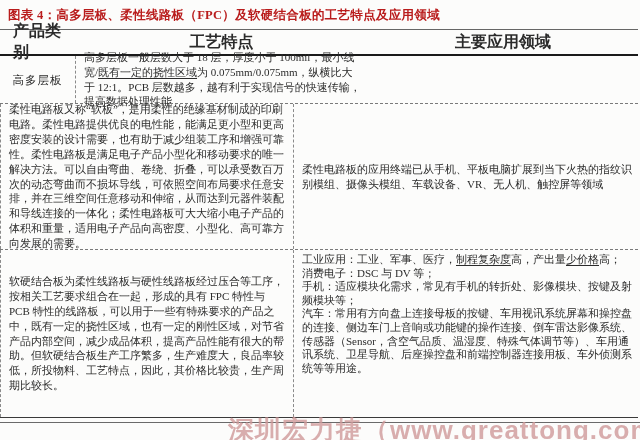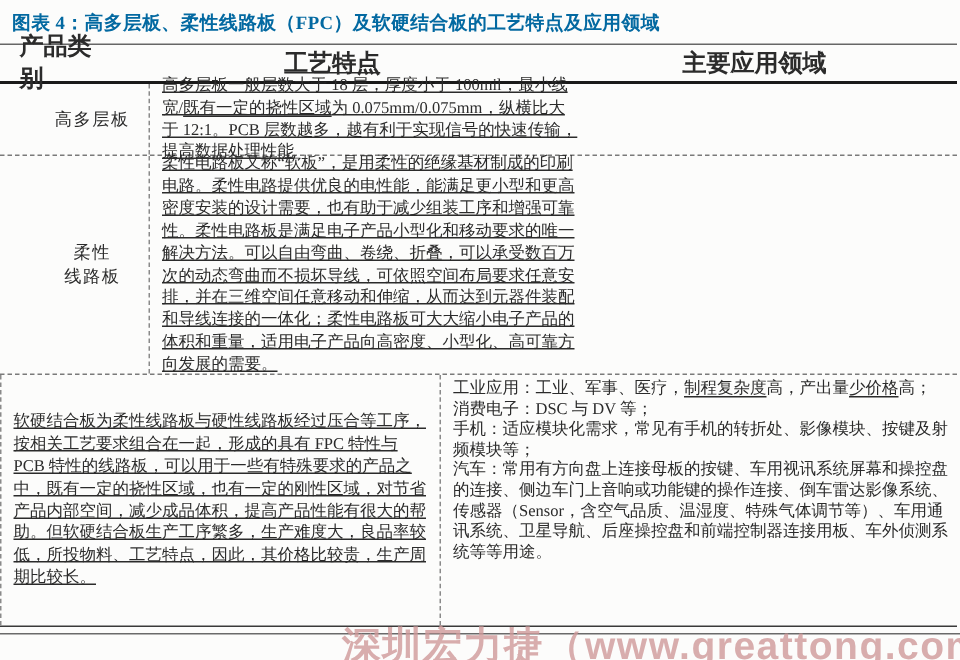--- a/index.html
+++ b/index.html
@@ -4,29 +4,29 @@
 <style>
   html,body{margin:0;padding:0;}
   body{
     width:640px;height:440px;overflow:hidden;position:relative;
     background:#fcfcfb;color:#2b2b2b;
     font-family:"Liberation Serif","DejaVu Serif",serif;
   }
   .page{position:absolute;inset:0;}
   .fig-title{
     padding:7px 8px 5px 8px;font-size:12.5px;font-weight:bold;
-    letter-spacing:0.3px;color:#0369a1;white-space:nowrap;
+    letter-spacing:0.3px;color:#b91c1c;white-space:nowrap;
   }
   .tbl{border-top:1px solid #666;margin-right:2px;}
   .thead{
     display:flex;align-items:center;height:24px;
     border-bottom:2px solid #1a1a1a;font-weight:bold;font-size:16px;
   }
-  .c1{width:75px;flex:none;padding-left:24px;}
-  .c2{width:293px;flex:none;text-decoration:underline;}
+  .c1{width:75px;flex:none;}
+  .c2{width:293px;flex:none;}
   .c3{flex:1;min-width:0;font-family:Liberation Serif, serif;}
   .thead .c1{padding-left:13px;box-sizing:border-box;}
   .thead .c2,.thead .c3{text-align:center;}
   .trow{display:flex;font-size:11px;border-bottom:1px dashed #7a7a7a;}
   .row-h1{height:47px;}
   .row-h2{height:145px;}
   .row-h3{height:167px;border-bottom:1px solid #3a3a3a;}
   .cat{
     display:flex;align-items:center;justify-content:center;text-align:center;
     white-space:pre-line;letter-spacing:1px;line-height:16px;font-size:11.5px;
@@ -63,24 +63,25 @@
     </div>
 
     <div class="trow row-h1">
       <div class="c1 cat">高多层板</div>
       <div class="c2 cell">
           <div class="para"><span>高多层板一般层数大于 18 层，厚度小于 100mil，最小线宽/</span><span class="u">既有一定的挠性区域</span><span>为 0.075mm/0.075mm，纵横比大于 12:1。PCB 层数越多，越有利于实现信号的快速传输，提高数据处理性能</span></div>
         </div>
     </div>
 
     <div class="trow row-h2">
-      <div class="c1 cat">柔性
-线路板</div>
       <div class="c2 cell">
           <div class="para"><span>柔性电路板又称“软板”，是用柔性的绝缘基材制成的印刷电路。柔性电路提供优良的电性能，能满足更小型和更高密度安装的设计需要，也有助于减少组装工序和增强可靠性。柔性电路板是满足电子产品小型化和移动要求的唯一解决方法。可以自由弯曲、卷绕、折叠，可以承受数百万次的动态弯曲而不损坏导线，可依照空间布局要求任意安排，并在三维空间任意移动和伸缩，从而达到元器件装配和导线连接的一体化；柔性电路板可大大缩小电子产品的体积和重量，适用电子产品向高密度、小型化、高可靠方向发展的需要。</span></div>
+        </div>
+      <div class="c3 cell">
+          <div class="para"><span>柔性电路板的应用终端已从手机、平板电脑扩展到当下火热的指纹识别模组、摄像头模组、车载设备、VR、无人机、触控屏等领域</span></div>
         </div>
     </div>
 
     <div class="trow row-h3">
       <div class="c2 cell">
           <div class="para"><span>软硬结合板为柔性线路板与硬性线路板经过压合等工序，按相关工艺要求组合在一起，形成的具有 FPC 特性与 PCB 特性的线路板，可以用于一些有特殊要求的产品之中，既有一定的挠性区域，也有一定的刚性区域，对节省产品内部空间，减少成品体积，提高产品性能有很大的帮助。但软硬结合板生产工序繁多，生产难度大，良品率较低，所投物料、工艺特点，因此，其价格比较贵，生产周期比较长。</span></div>
         </div>
       <div class="c3 cell tight">
           <div class="para"><span>工业应用：工业、军事、医疗，</span><span class="u">制程复杂度</span><span>高，产出量</span><span class="u">少价格</span><span>高；</span></div>
           <div class="para"><span>消费电子：DSC 与 DV 等；</span></div>

